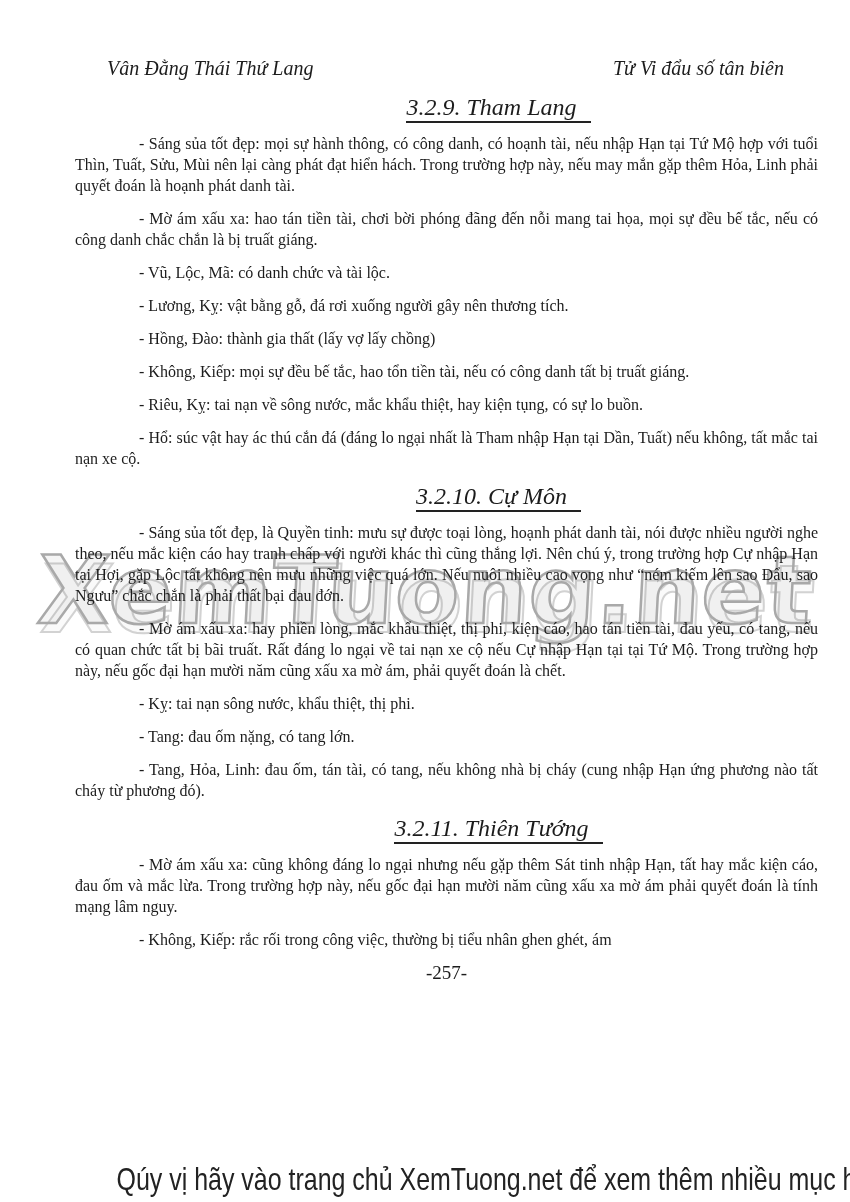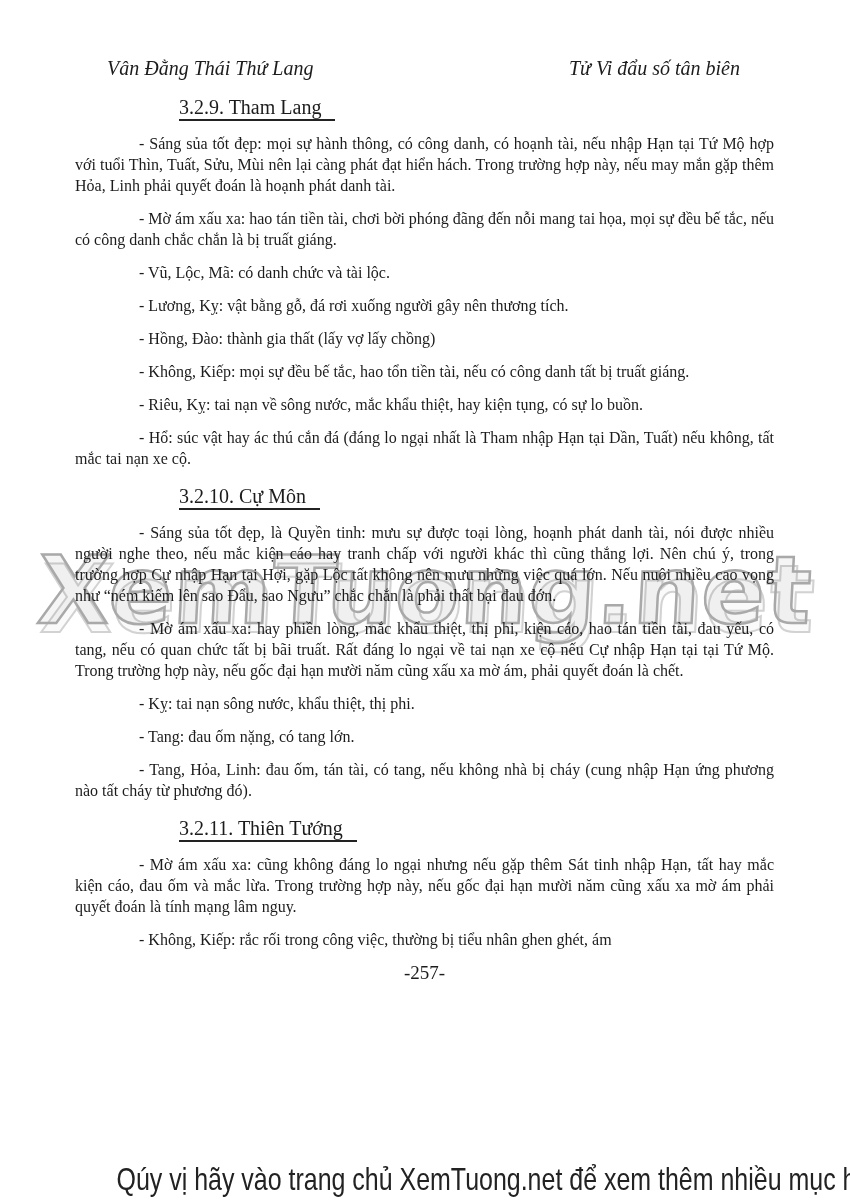--- a/index.html
+++ b/index.html
@@ -6,31 +6,32 @@
   .page{
     position:relative;
     width:850px;height:1202px;
     background:#ffffff;
     overflow:hidden;
     font-family:"Liberation Serif", serif;
     color:#1c1c1c;
   }
   .content{
     position:relative;z-index:1;
-    padding:56px 76px 0 75px;
+    padding:56px 32px 0 75px;
   }
   .running-header{
     display:flex;justify-content:space-between;
     font-style:italic;font-size:20px;line-height:24px;
     padding:0 34px 0 32px;
   }
   .sec-heading{
-    font-weight:normal;
-    font-size:20px;line-height:27px;
+    font-style:italic;font-weight:normal;
+    font-size:24px;line-height:27px;
     margin:14px 0 4px 104px;
+    text-align:center;
   }
   .section:first-of-type .sec-heading{margin-top:7px;}
   .sec-heading .u{
     border-bottom:2px solid #222222;
     padding-right:14px;padding-bottom:1px;
   }
   .body-par{
     margin:12px 0 0 0;
     font-size:16px;line-height:21px;
     text-indent:64px;

